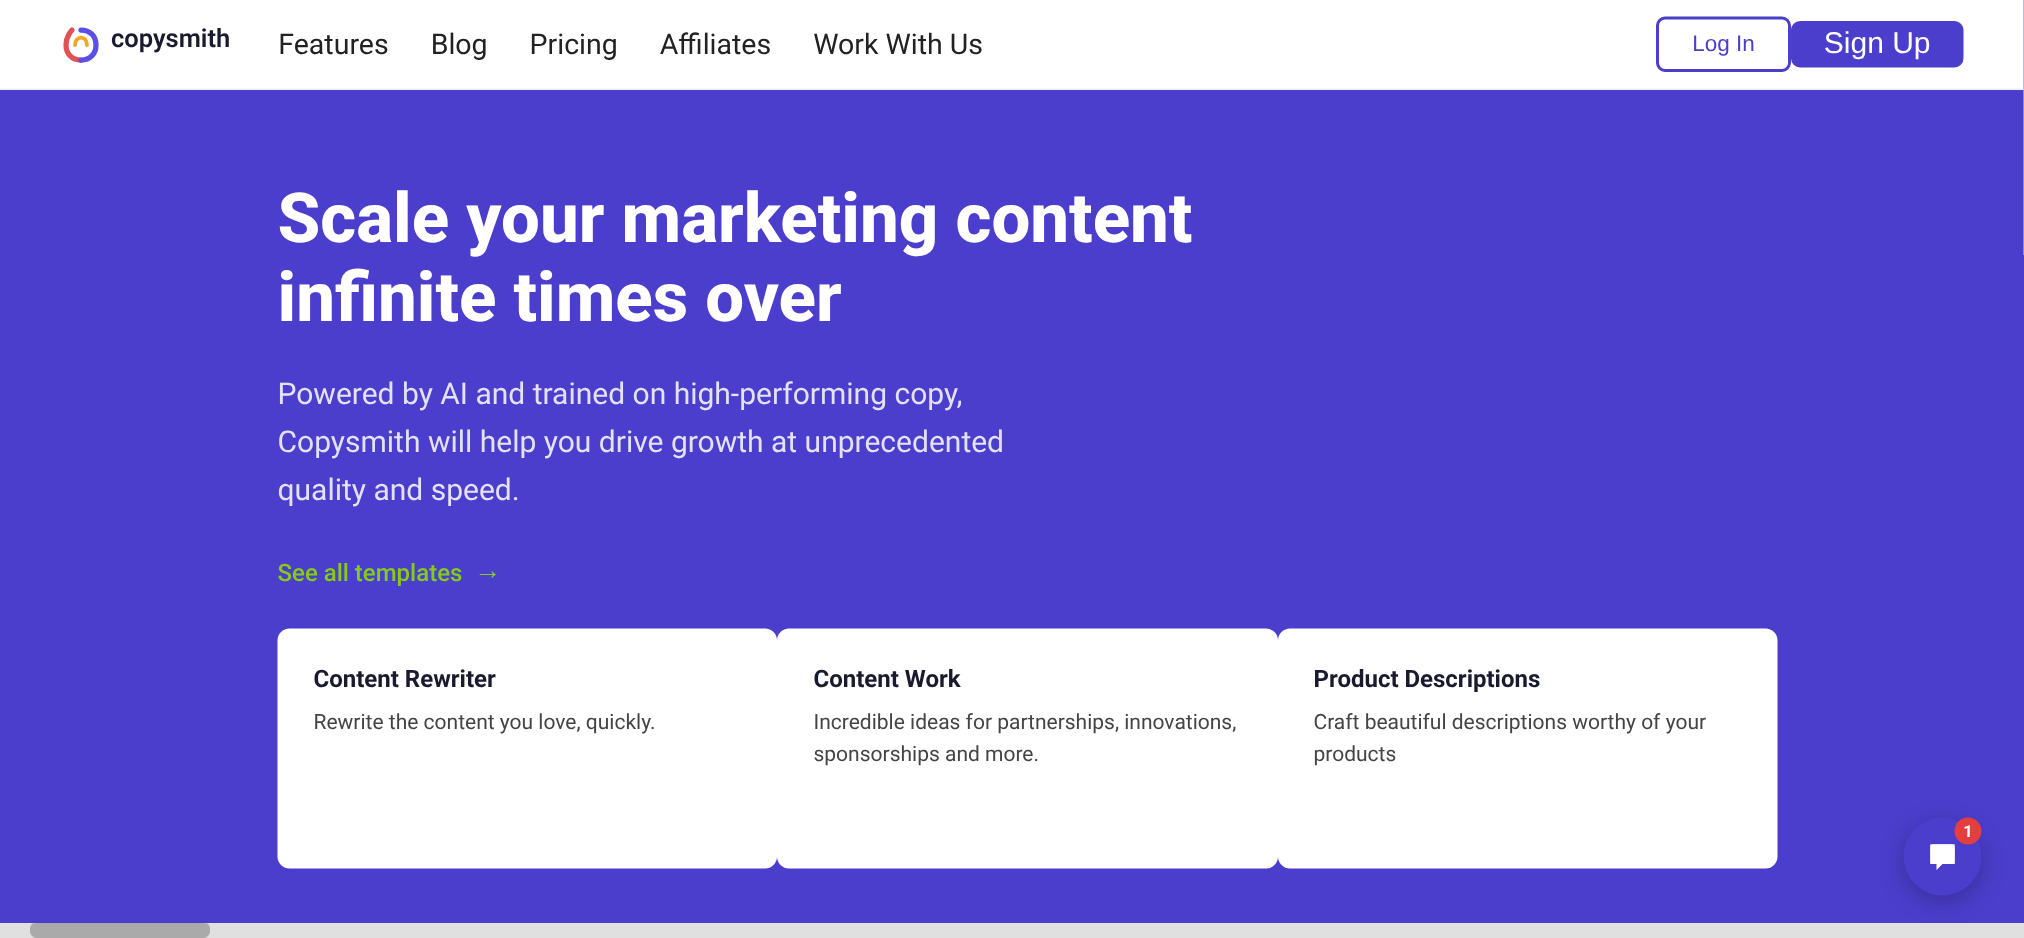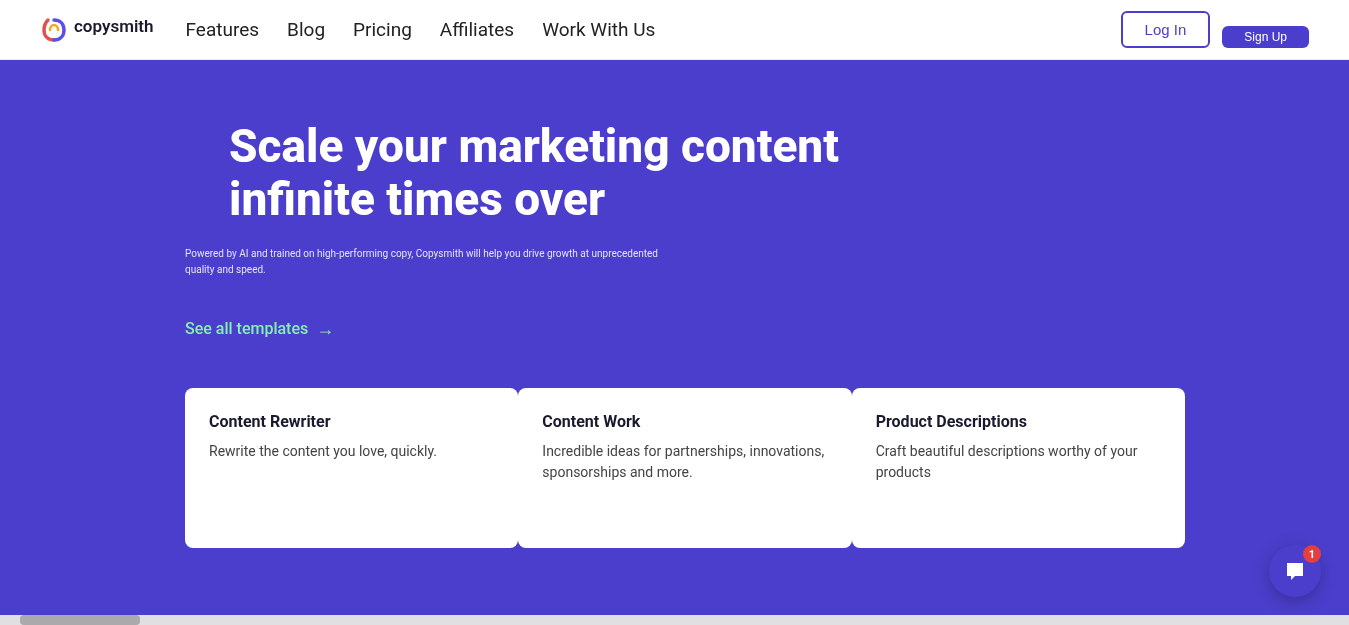--- a/index.html
+++ b/index.html
@@ -45,76 +45,74 @@
       flex: 1;
     }
     .nav-link {
       font-size: 19px;
       color: #222;
       text-decoration: none;
       cursor: pointer;
     }
     .nav-actions {
       display: flex;
-      align-items: flex-end;
-      gap: 12px;
+      align-items: center;
     }
     .btn-login {
       padding: 8px 22px;
       border: 2px solid #4B3ECC;
       background: #fff;
       color: #4B3ECC;
       border-radius: 6px;
       font-size: 15px;
       cursor: pointer;
       font-weight: 500;
     }
     .btn-signup {
       padding: 4px 22px;
       border: none;
       background: #4B3ECC;
       color: #fff;
       border-radius: 6px;
-      font-size: 12px;
+      font-size: 20px;
       cursor: pointer;
       font-weight: 500;
     }
     
     .hero {
       background: #4B3ECC;
       min-height: 565px;
       padding: 60px 40px 60px 185px;
       position: relative;
     }
     .hero-title {
       font-size: 46px;
       font-weight: 800;
       color: #fff;
       line-height: 1.15;
       max-width: 620px;
       margin-bottom: 20px;
-      margin-left: 44px;
     }
     .hero-subtitle {
-      font-size: 10px;
+      font-size: 20px;
       color: rgba(255,255,255,0.85);
       max-width: 490px;
       line-height: 1.6;
-      margin-bottom: 40px;
+      margin-bottom: 28px;
     }
     .hero-cta {
       display: flex;
-      align-items: center;
+      align-items: flex-end;
       gap: 8px;
-      color: #86efac;
+      color: #84cc16;
       font-size: 16px;
       font-weight: 500;
       cursor: pointer;
       text-decoration: none;
-      margin-bottom: 48px;
+      margin-bottom: 28px;
     }
     .hero-cta-arrow {
       font-size: 18px;
     }
     
     .cards-row {
       display: flex;
       max-width: 1000px;
     }
     .card {

